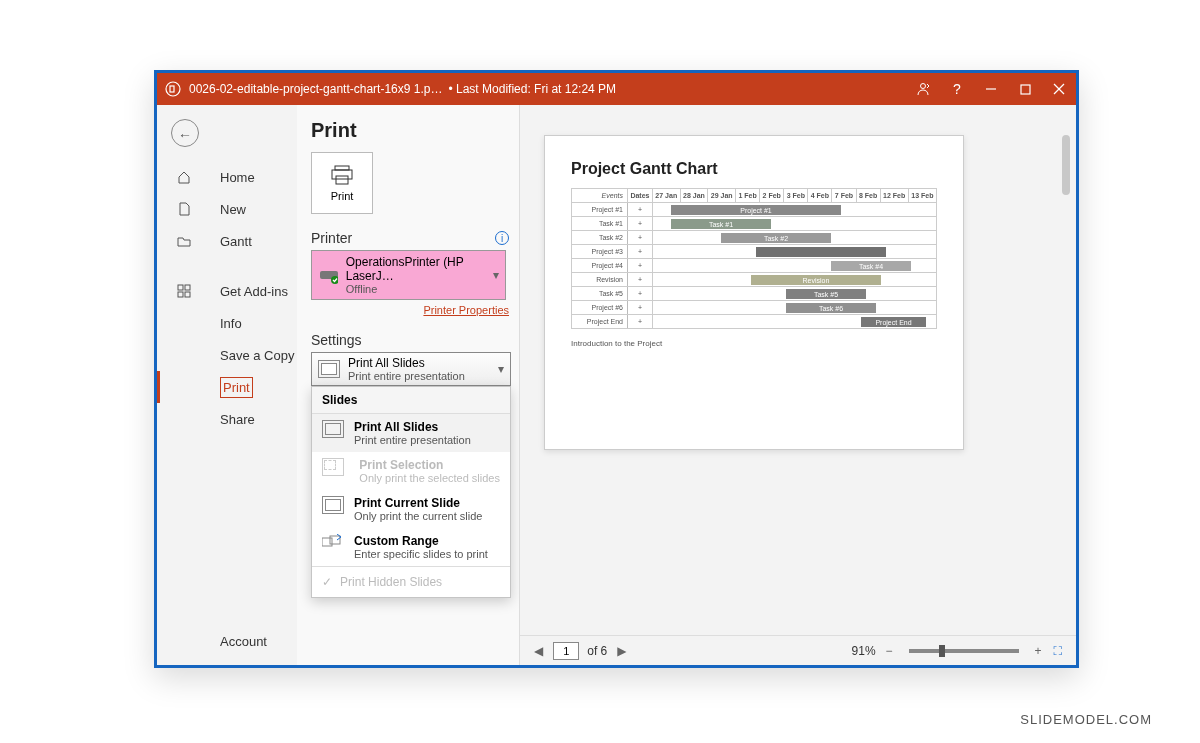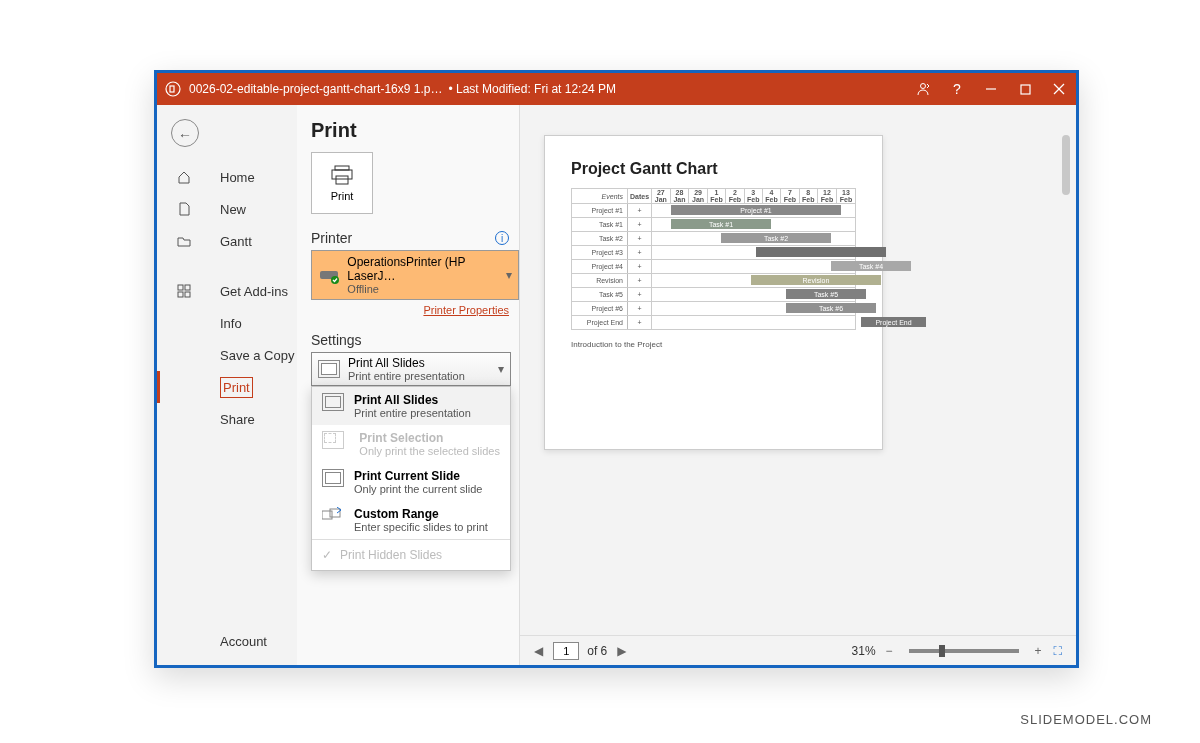--- a/index.html
+++ b/index.html
@@ -21,39 +21,39 @@
   .side-bottom { margin-top:auto; padding-bottom:8px; }
   .main { display:flex; flex:1; background:#f9f9f9; }
   .settings-col { width:222px; padding:14px 0 0 10px; background:#f9f9f9;}
   .h1 { font-size:20px; font-weight:600; color:#222; margin:0 0 10px 4px;}
   .print-tile { width:62px; height:62px; border:1px solid #bbb; background:#fff; display:flex; flex-direction:column; align-items:center; justify-content:center; gap:4px; font-size:11px; cursor:pointer; margin-left:4px;}
   .copies-row { position:absolute; left:247px; top:72px; display:flex; align-items:center; gap:6px; font-size:12px;}
   .spin { width:52px; height:22px; border:1px solid #888; background:#fff; display:flex; align-items:center; padding:0 4px; font-size:12px; position:relative;}
   .spin-btns { position:absolute; right:2px; top:1px; display:flex; flex-direction:column; font-size:8px; line-height:8px; color:#555;}
   .sec-title { font-size:14px; font-weight:400; color:#333; margin:16px 0 4px 4px; display:flex; align-items:center; justify-content:space-between; padding-right:10px;}
   .info-i { width:14px; height:14px; border-radius:50%; border:1px solid #1c6dcf; color:#1c6dcf; font-size:10px; display:flex; align-items:center; justify-content:center;}
-  .dropdown { border:1px solid #999; background:#fdba74; padding:4px 6px; display:flex; align-items:center; gap:8px; cursor:pointer; margin:0 0 0 4px; font-size:12px;}
+  .dropdown { border:1px solid #999; background:#f9a8d4; padding:4px 6px; display:flex; align-items:center; gap:8px; cursor:pointer; margin:0 13px 0 4px; font-size:12px;}
   .dd-text small{ display:block; font-size:11px; color:#555;}
   .link { color:#c43e1c; text-decoration:underline; font-size:11px; text-align:right; padding:4px 10px 0 0; cursor:pointer;}
   .settings-dd { border:1px solid #888; background:linear-gradient(#fdfdfd,#eee); padding:3px 6px; display:flex; align-items:center; gap:8px; margin:0 8px 0 4px; font-size:12px; cursor:pointer;}
   .menu-pop { border:1px solid #c5c5c5; background:#fff; margin:0 8px 0 4px; box-shadow:0 4px 12px rgba(0,0,0,0.18); }
   .menu-head { font-size:12px; font-weight:600; padding:6px 10px; background:#f5f5f5; border-bottom:1px solid #ddd;}
   .menu-item { display:flex; gap:10px; padding:6px 10px; font-size:12px; cursor:pointer; align-items:flex-start;}
   .menu-item.highlight { background:#f2f2f2;}
   .menu-item.disabled { color:#aaa; cursor:default;justify-content:space-between;}
   .menu-ico { width:22px; height:18px; border:1px solid #888; flex-shrink:0; position:relative;}
   .menu-item .t1 { font-weight:600; font-size:12px;}
   .menu-item .t2 { font-size:11px; color:#555;}
   .menu-item.disabled .t2, .menu-item.disabled .t1 { color:#bbb; }
   .menu-sep { border-top:1px solid #ddd; }
   .menu-hidden { padding:8px 10px; font-size:12px; color:#bbb; display:flex; align-items:center; gap:8px;}
   .cursor-arrow { position:absolute; left:362px; top:358px; pointer-events:none; }
   .preview-col { flex:1; background:#f3f3f3; display:flex; flex-direction:column; position:relative; border-left:1px solid #ddd;}
   .preview-area { flex:1; overflow:auto; padding:30px 12px 0 24px; }
-  .slide { width:339px; height:315px; background:#fff; border:1px solid #ccc; padding:24px 26px; box-shadow:0 2px 6px rgba(0,0,0,0.1); }
+  .slide { width:420px; height:315px; background:#fff; border:1px solid #ccc; padding:24px 26px; box-shadow:0 2px 6px rgba(0,0,0,0.1); }
   .slide h2 { margin:0 0 10px 0; font-size:16px; font-weight:600; color:#222;}
   table.gantt { border-collapse:collapse; width:100%; font-size:7px; color:#555;}
   table.gantt th, table.gantt td { border:1px solid #ccc; height:14px; padding:0 2px; text-align:center;}
   table.gantt th:first-child { width:56px; text-align:right; font-style:italic; font-weight:normal; padding-right:4px;}
   table.gantt td.lbl { width:56px; text-align:right; padding-right:4px; border-right:1px solid #bbb;}
   .bar { position:absolute; height:10px; background:#8a8a8a; color:#fff; font-size:7px; display:flex; align-items:center; justify-content:center;}
   .gwrap { position:relative; }
   .caption { font-size:8px; color:#555; margin-top:10px;}
   .scroll { position:absolute; right:4px; top:30px; width:12px; bottom:40px;}
   .scroll .thumb { width:8px; height:60px; background:#c8c8c8; border-radius:4px; margin:0 auto;}
@@ -213,20 +213,21 @@
             </div>
           <div class="settings-dd">
             <div class="menu-ico">
                 <div style="position:absolute;inset:2px;border:1px solid #888;background:#fff;"></div>
               </div>
             <div class="dd-text"><span>Print All Slides</span><small>Print entire presentation</small></div>
             <span style="margin-left:auto;color:#666;">▾</span>
           </div>
 
           <div class="menu-pop">
+            <div class="menu-head">Slides</div>
             <div class="menu-item highlight">
               <div class="menu-ico">
                   <div style="position:absolute;inset:2px;border:1px solid #888;"></div>
                 </div>
               <div>
                   <div class="t1">Print All Slides</div>
                   <div class="t2">Print entire presentation</div>
                 </div>
             </div>
             <div class="menu-item disabled">
@@ -357,21 +358,21 @@
           <div class="scroll">
               <div class="thumb"></div>
             </div>
 
           <div class="status">
             <span class="pager-btn">◀</span>
             <input class="page-input" value="1" style="">
             <span><span>of</span> <span>6</span></span>
             <span class="pager-btn">▶</span>
             <span class="status-spacer"></span>
-            <span>31%</span>
+            <span>91%</span>
             <span class="pager-btn">−</span>
             <div class="zoom-slider">
                 <div class="zoom-thumb"></div>
               </div>
             <span class="pager-btn">+</span>
             <span class="pager-btn" style="color:#1c6dcf;">⛶</span>
           </div>
         </div>
       </div>
     </div>

